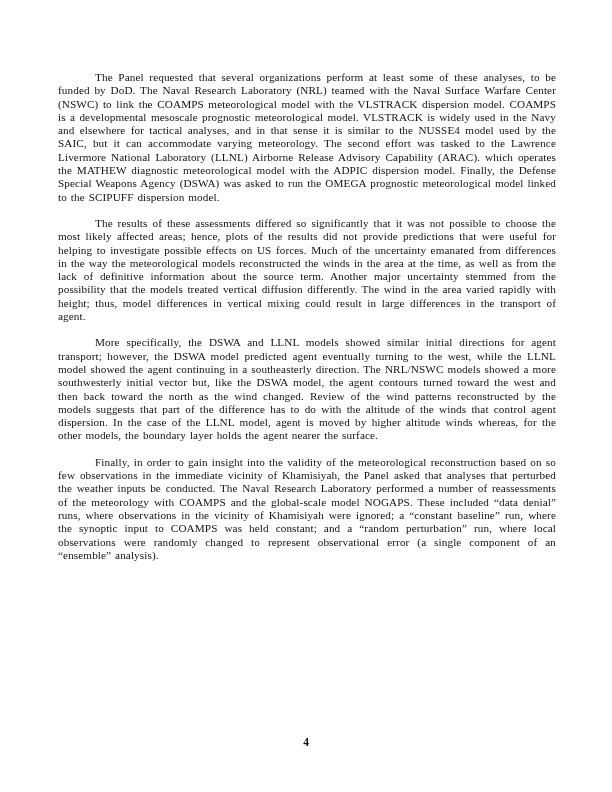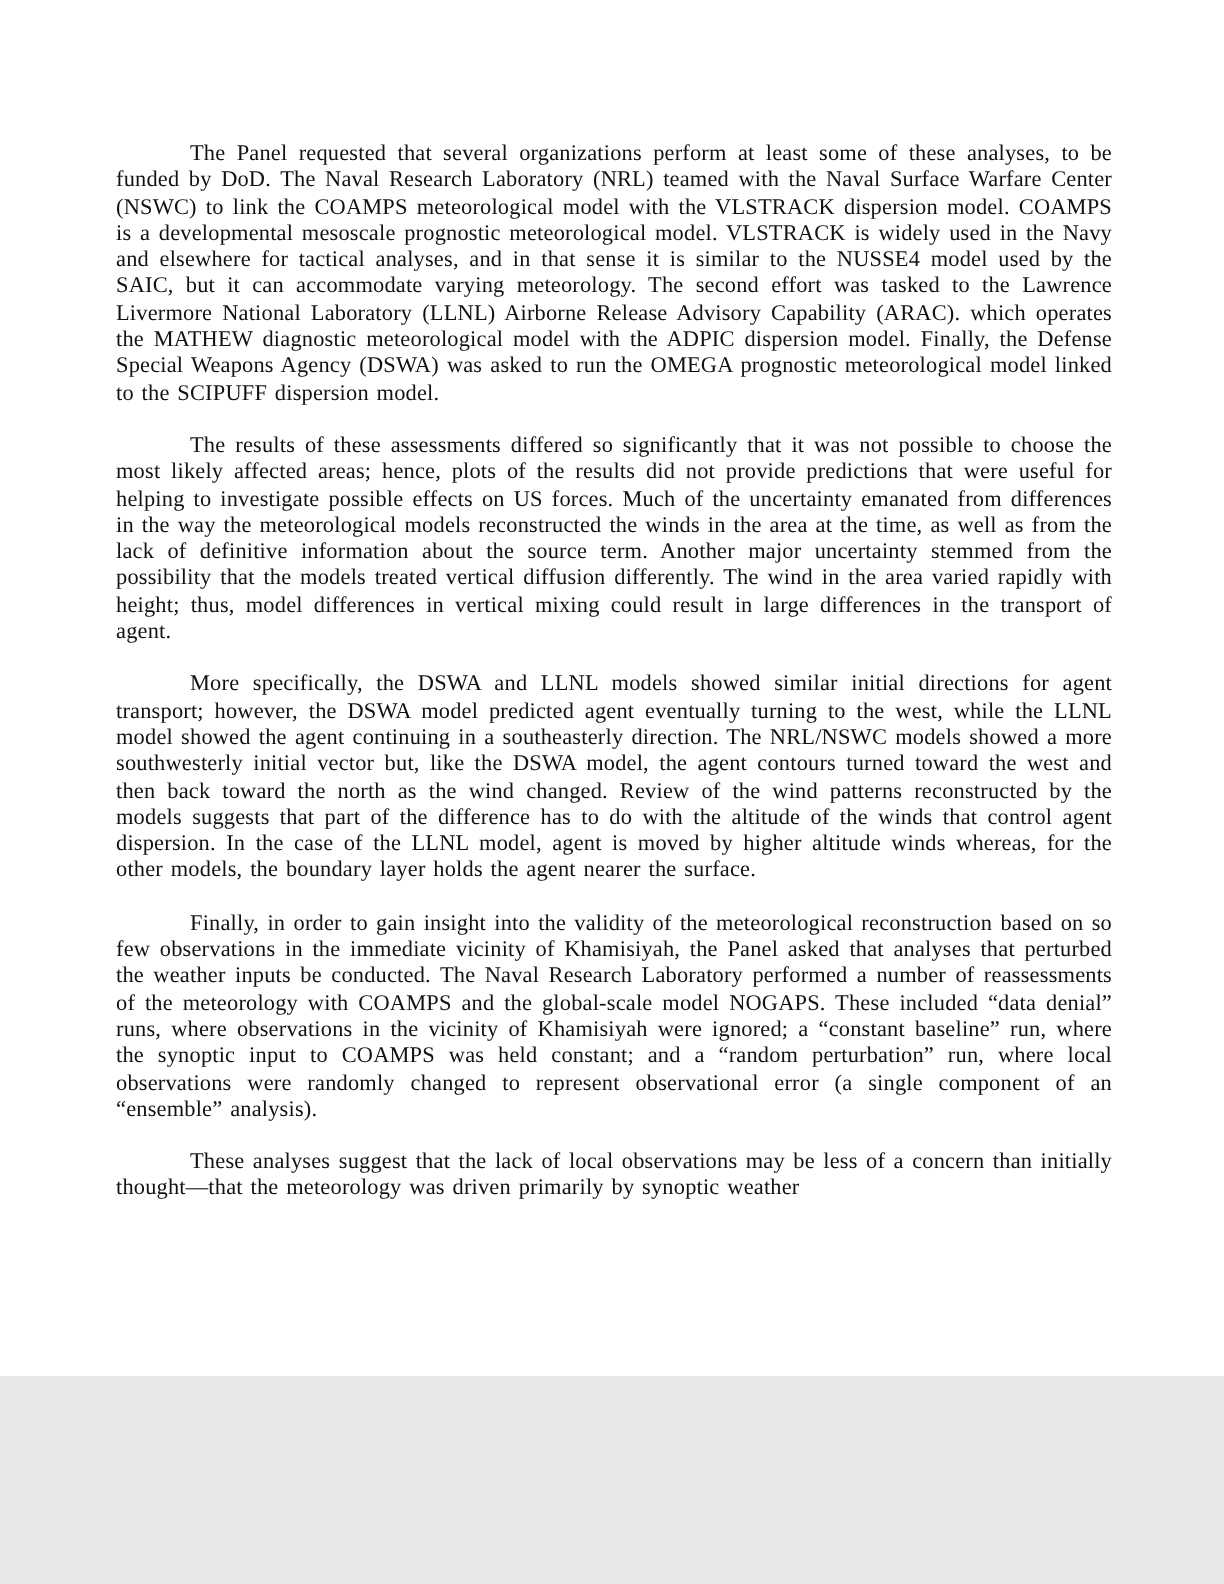--- a/index.html
+++ b/index.html
@@ -3,21 +3,21 @@
 <meta charset="utf-8">
 <style>
   html, body {
     margin: 0;
     padding: 0;
     background: #e8e8e8;
   }
   .page {
     position: relative;
     width: 612px;
-    height: 688px;
+    height: 792px;
     margin: 0 auto;
     background: #ffffff;
     font-family: "Liberation Serif", "DejaVu Serif", serif;
     color: #111111;
     overflow: hidden;
   }
   .text-block {
     position: absolute;
     left: 58px;
     top: 71px;
@@ -44,16 +44,15 @@
 </style>
 </head>
 <body>
 
 <div class="page">
   <div class="text-block">
     <p>The Panel requested that several organizations perform at least some of these analyses, to be funded by DoD.  The Naval Research Laboratory (NRL) teamed with the Naval Surface Warfare Center (NSWC) to link the COAMPS meteorological model with the VLSTRACK dispersion model.  COAMPS is a developmental mesoscale prognostic meteorological model.  VLSTRACK is widely used in the Navy and elsewhere for tactical analyses, and in that sense it is similar to the NUSSE4 model used by the SAIC, but it can accommodate varying meteorology.  The second effort was tasked to the Lawrence Livermore National Laboratory (LLNL) Airborne Release Advisory Capability (ARAC). which operates the MATHEW diagnostic meteorological model with the ADPIC dispersion model.  Finally, the Defense Special Weapons Agency (DSWA) was asked to run the OMEGA prognostic meteorological model linked to the SCIPUFF dispersion model.</p>
     <p>The results of these assessments differed so significantly that it was not possible to choose the most likely affected areas; hence, plots of the results did not provide predictions that were useful for helping to investigate possible effects on US forces. Much of the uncertainty emanated from differences in the way the meteorological models reconstructed the winds in the area at the time, as well as from the lack of definitive information about the source term.  Another major uncertainty stemmed from the possibility that the models treated vertical diffusion differently.  The wind in the area varied rapidly with height; thus, model differences in vertical mixing could result in large differences in the transport of agent.</p>
     <p>More specifically, the DSWA and LLNL models showed similar initial directions for agent transport; however, the DSWA model predicted agent eventually turning to the west, while the LLNL model showed the agent continuing in a southeasterly direction. The NRL/NSWC models showed a more southwesterly initial vector but, like the DSWA model, the agent contours turned toward the west and then back toward the north as the wind changed.  Review of the wind patterns reconstructed by the models suggests that part of the difference has to do with the altitude of the winds that control agent dispersion.  In the case of the LLNL model, agent is moved by higher altitude winds whereas, for the other models, the boundary layer holds the agent nearer the surface.</p>
     <p>Finally, in order to gain insight into the validity of the meteorological reconstruction based on so few observations in the immediate vicinity of Khamisiyah, the Panel asked that analyses that perturbed the weather inputs be conducted.  The Naval Research Laboratory performed a number of reassessments of the meteorology with COAMPS and the global-scale model NOGAPS.  These included “data denial” runs, where observations in the vicinity of Khamisiyah were ignored; a  “constant baseline” run, where the synoptic input to COAMPS was held constant; and a “random perturbation” run, where local observations were randomly changed to represent observational error (a single component of an “ensemble” analysis).</p>
-    <p>These analyses suggest that the lack of local observations may be less of a concern than initially thought—that the meteorology was driven primarily by synoptic weather</p>
   </div>
   <div class="page-footer">4</div>
 </div>
 
 </body></html>

